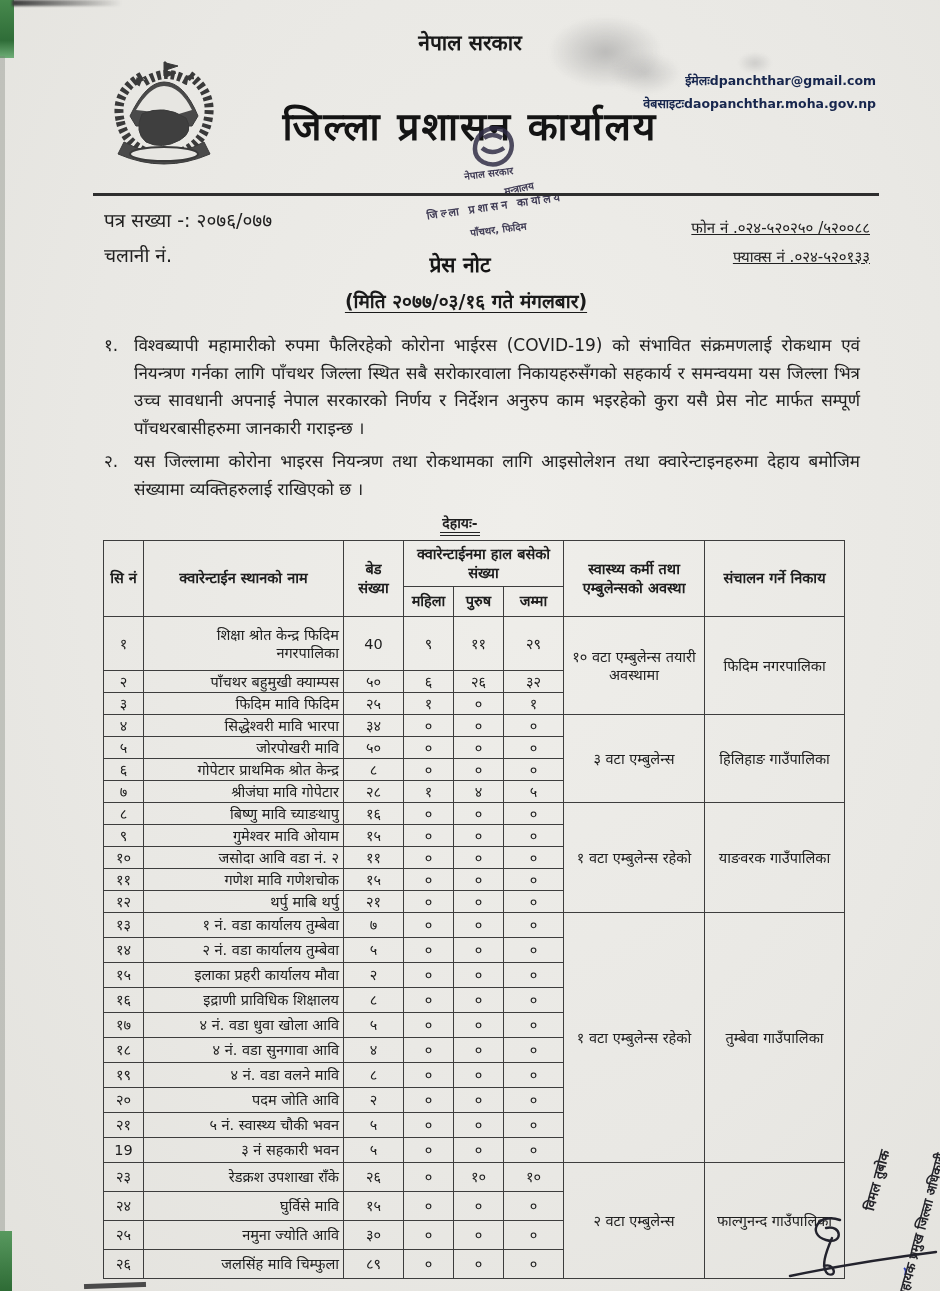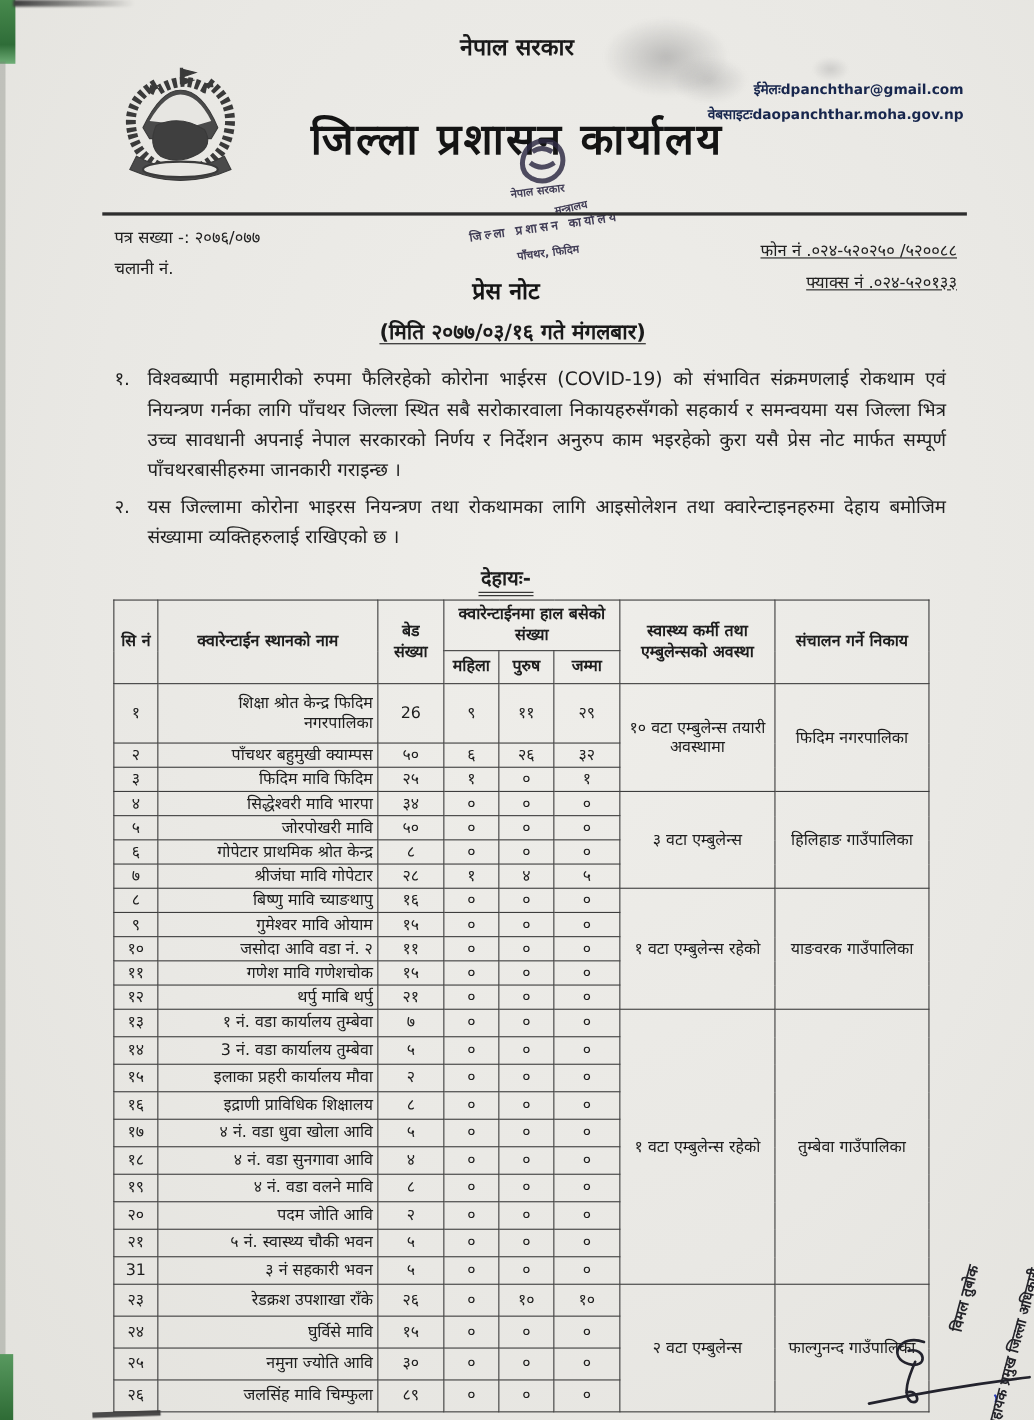--- a/index.html
+++ b/index.html
@@ -26,40 +26,40 @@
      transform:rotate(-2deg);filter:blur(.6px);}
 
   
   .emblem{position:absolute;left:106px;top:58px;}
   .h-govt{position:absolute;left:0;right:0;top:28px;text-align:center;font-size:21px;font-weight:bold;color:#191919;}
   .h-ministry{position:absolute;left:0;right:0;top:60px;text-align:center;font-size:30px;font-weight:bold;color:#161616;letter-spacing:2px;}
   .h-office{position:absolute;left:0;right:0;top:98px;text-align:center;font-size:39px;font-weight:bold;color:#141414;letter-spacing:2px;}
   .h-location{position:absolute;left:0;right:0;top:155px;text-align:center;font-size:26px;font-weight:bold;color:#1b1b1b;word-spacing:14px;}
   .contact{position:absolute;right:64px;top:70px;text-align:right;font-size:12.5px;color:#17264d;font-weight:bold;line-height:1.8;}
   .rule{position:absolute;left:93px;top:193px;width:786px;height:3px;background:#2e2e2e;}
-  .ref-left{position:absolute;left:104px;top:203px;font-size:15px;line-height:1.85;color:#202020;}
+  .ref-left{position:absolute;left:104px;top:203px;font-size:19px;line-height:1.85;color:#202020;}
   .ref-right{position:absolute;right:70px;top:214px;text-align:right;font-size:15px;line-height:1.9;color:#202020;text-decoration:underline;}
 
   
   .stamp{position:absolute;left:408px;top:126px;width:200px;height:130px;pointer-events:none;
          color:#332f4a;opacity:.92;filter:blur(.4px);}
   .stamp .s-line{position:absolute;white-space:nowrap;font-weight:bold;}
   .stamp-emblem{position:absolute;left:62px;top:0px;}
 
   
   .main{position:absolute;left:0;top:250px;width:920px;}
   .press-title{text-align:center;font-size:21px;font-weight:bold;color:#151515;margin:0 0 10px 0;}
   .date-line{text-align:center;font-size:19px;font-weight:bold;color:#1a1a1a;margin:0 0 18px 0;padding-left:12px;}
   .date-line span{text-decoration:underline;text-underline-offset:4px;}
   .paras{margin:0 60px 0 104px;}
   .para{display:flex;margin-bottom:6px;}
   .para .p-num{width:30px;flex:0 0 30px;font-size:17px;line-height:1.62;}
   .para .p-text{flex:1;font-size:17px;line-height:1.62;text-align:justify;color:#202020;}
   .deha{text-align:center;margin:10px 0 8px 0;}
-  .deha span{font-size:18px;font-weight:bold;border-bottom:4px double #222;padding:0 2px 1px 2px;text-align:center;}
+  .deha span{font-size:14px;font-weight:bold;border-bottom:4px double #222;padding:0 2px 1px 2px;text-align:center;}
 
   
   table.qt{border-collapse:collapse;margin-left:103px;width:741px;table-layout:fixed;}
   table.qt th,table.qt td{border:1.4px solid #3d3d3d;padding:1px 4px;color:#1d1d1d;overflow:hidden;}
   table.qt th{font-size:14.5px;font-weight:bold;text-align:center;vertical-align:middle;line-height:1.3;}
   table.qt td{font-size:14.5px;text-align:center;vertical-align:middle;line-height:1.25;}
   table.qt td.c-name{text-align:right;padding-left:7px;}
   tr.r-tall{height:54px;} tr.r-s{height:22px;} tr.r-m{height:25px;} tr.r-l{height:29px;}
   tr.r-head1{height:46px;} tr.r-head2{height:30px;}
 
@@ -174,21 +174,21 @@
         <tr class="r-head2">
           <th>महिला</th>
           <th>पुरुष</th>
           <th>जम्मा</th>
         </tr>
       </thead>
       <tbody id="qt-body">
           <tr class="r-tall">
             <td>१</td>
             <td class="c-name">शिक्षा श्रोत केन्द्र फिदिम नगरपालिका</td>
-            <td>26</td>
+            <td>40</td>
             <td>९</td>
             <td>११</td>
             <td>२९</td>
             <td rowspan="3">१० वटा एम्बुलेन्स तयारी अवस्थामा</td>
             <td rowspan="3">फिदिम नगरपालिका</td>
           </tr>
           <tr class="r-s">
             <td>२</td>
             <td class="c-name">पाँचथर बहुमुखी क्याम्पस</td>
             <td>५०</td>
@@ -285,21 +285,21 @@
             <td class="c-name">१ नं. वडा कार्यालय तुम्बेवा</td>
             <td>७</td>
             <td>०</td>
             <td>०</td>
             <td>०</td>
             <td rowspan="10">१ वटा एम्बुलेन्स रहेको</td>
             <td rowspan="10">तुम्बेवा गाउँपालिका</td>
           </tr>
           <tr class="r-m">
             <td>१४</td>
-            <td class="c-name">3 नं. वडा कार्यालय तुम्बेवा</td>
+            <td class="c-name">२ नं. वडा कार्यालय तुम्बेवा</td>
             <td>५</td>
             <td>०</td>
             <td>०</td>
             <td>०</td>
           </tr>
           <tr class="r-m">
             <td>१५</td>
             <td class="c-name">इलाका प्रहरी कार्यालय मौवा</td>
             <td>२</td>
             <td>०</td>
@@ -348,21 +348,21 @@
           </tr>
           <tr class="r-m">
             <td>२१</td>
             <td class="c-name">५ नं. स्वास्थ्य चौकी भवन</td>
             <td>५</td>
             <td>०</td>
             <td>०</td>
             <td>०</td>
           </tr>
           <tr class="r-m">
-            <td>31</td>
+            <td>19</td>
             <td class="c-name">३ नं सहकारी भवन</td>
             <td>५</td>
             <td>०</td>
             <td>०</td>
             <td>०</td>
           </tr>
           <tr class="r-l">
             <td>२३</td>
             <td class="c-name">रेडक्रश उपशाखा राँके</td>
             <td>२६</td>

